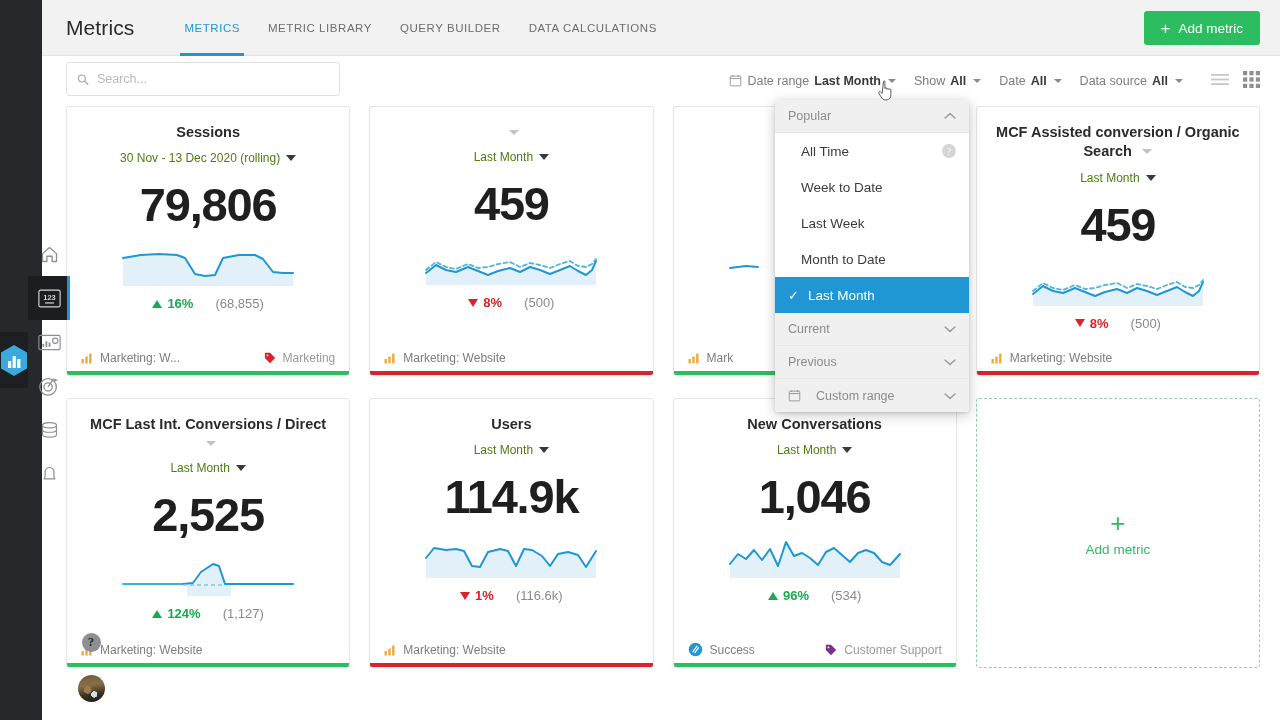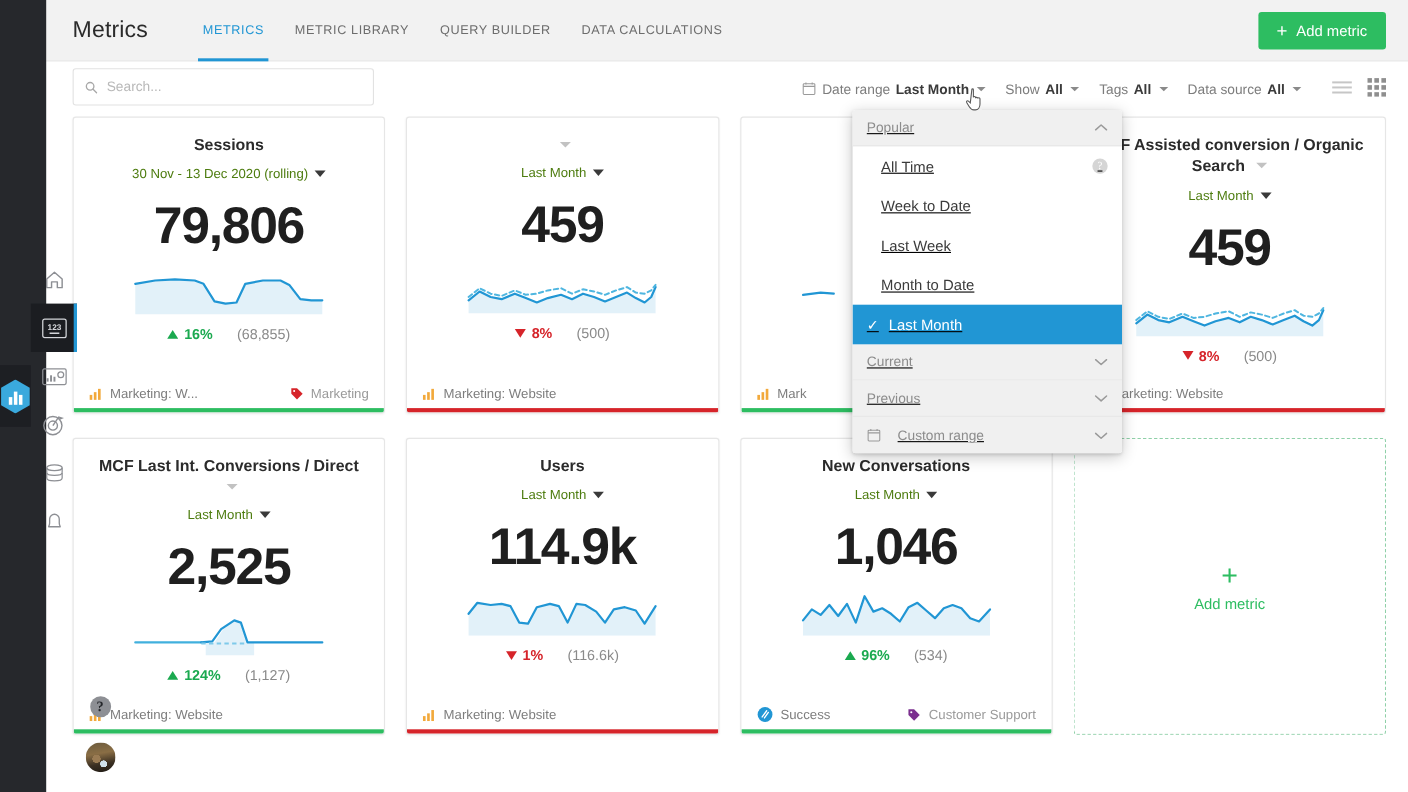--- a/index.html
+++ b/index.html
@@ -158,24 +158,24 @@
   .card-add {
     border: 1px dashed #8fd0a8; border-radius: 3px; background: #fff; height: 270px;
     display: flex; flex-direction: column; align-items: center; justify-content: center;
     gap: 6px; cursor: pointer;
   }
   .card-add .plus-big { color: #2dbd61; font-size: 26px; line-height: 1; font-weight: 400; }
   .card-add .add-label { color: #2dbd61; font-size: 13.5px; }
 
   
   .dropdown {
-    position: absolute; left: 733px; top: 100px; width: 245px;
+    position: absolute; left: 733px; top: 100px; width: 194px;
     background: #fff; border-radius: 3px; z-index: 60;
     box-shadow: 0 3px 14px rgba(0,0,0,.22), 0 1px 3px rgba(0,0,0,.12);
-    overflow: hidden; font-size: 13px; text-decoration: underline;
+    overflow: hidden; font-size: 13px;
   }
   .dd-arrow {
     position: absolute; left: 836px; top: 93px; width: 0; height: 0;
     border-left: 8px solid transparent; border-right: 8px solid transparent;
     border-bottom: 8px solid #f0f0f0; z-index: 61;
   }
   .dd-group {
     height: 33px; background: #f0f0f0; display: flex; align-items: center;
     padding: 0 13px; color: #8c8c8c; font-size: 12.5px; cursor: pointer; gap: 7px;
     border-bottom: 1px solid #e6e6e6;
@@ -302,21 +302,21 @@
           <span class="caret"></span>
         </div>
 
         <div class="filter">
           <span>Show</span>
           <span class="fval">All</span>
           <span class="caret"></span>
         </div>
 
         <div class="filter">
-          <span>Tags</span>
+          <span>Date</span>
           <span class="fval">All</span>
           <span class="caret"></span>
         </div>
 
         <div class="filter">
           <span>Data source</span>
           <span class="fval">All</span>
           <span class="caret"></span>
         </div>
 

